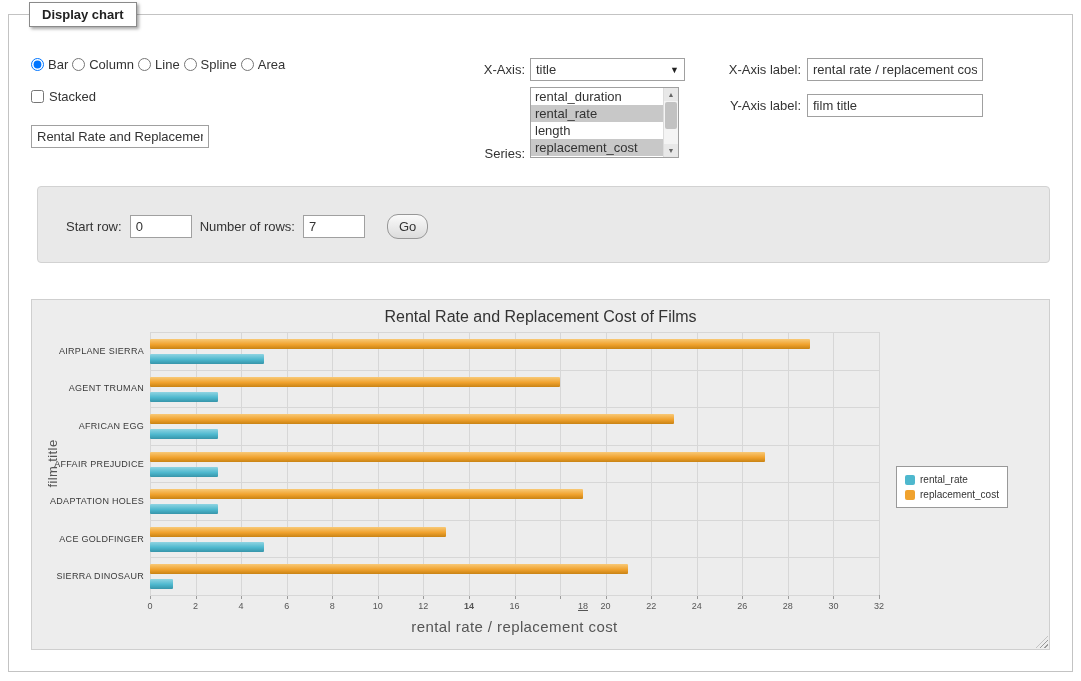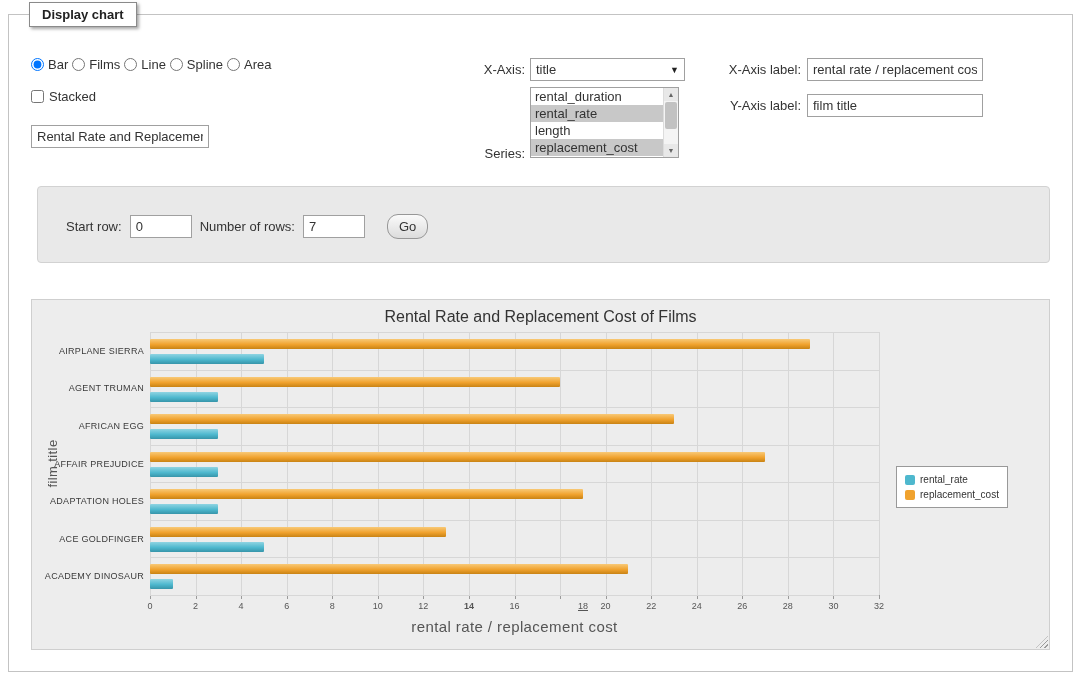--- a/index.html
+++ b/index.html
@@ -110,21 +110,21 @@
 <div class="fieldset">
   <div class="legend-tab">Display chart</div>
 
   <div class="radio-row" id="chart-type-group">
       <label class="radio-opt">
         <input type="radio" name="ctype" checked="" style="">
         <span>Bar</span>
       </label>
       <label class="radio-opt">
         <input type="radio" name="ctype" style="">
-        <span>Films</span>
+        <span>Column</span>
       </label>
       <label class="radio-opt">
         <input type="radio" name="ctype" style="">
         <span>Line</span>
       </label>
       <label class="radio-opt">
         <input type="radio" name="ctype" style="">
         <span>Spline</span>
       </label>
       <label class="radio-opt">
@@ -180,21 +180,21 @@
   <div class="chart-panel">
     <div class="chart-title">Rental Rate and Replacement Cost of Films</div>
     <div class="y-title">film title</div>
     <div class="cat-labels">
         <div class="catlab" style="top: 18.7857px;">AIRPLANE SIERRA</div>
         <div class="catlab" style="top: 56.3571px;">AGENT TRUMAN</div>
         <div class="catlab" style="top: 93.9286px;">AFRICAN EGG</div>
         <div class="catlab" style="top: 131.5px;">AFFAIR PREJUDICE</div>
         <div class="catlab" style="top: 169.071px;">ADAPTATION HOLES</div>
         <div class="catlab" style="top: 206.643px;">ACE GOLDFINGER</div>
-        <div class="catlab" style="top: 244.214px;">ACADEMY DINOSAUR</div>
+        <div class="catlab" style="top: 244.214px;">SIERRA DINOSAUR</div>
       </div>
     <div class="plot" id="plot">
         <div class="vgrid" style="left: 0px;"></div>
         <div class="tickmark" style="left: 0px; top: 263px;"></div>
         <div class="vgrid" style="left: 45.5625px;"></div>
         <div class="tickmark" style="left: 45.5625px; top: 263px;"></div>
         <div class="vgrid" style="left: 91.125px;"></div>
         <div class="tickmark" style="left: 91.125px; top: 263px;"></div>
         <div class="vgrid" style="left: 136.688px;"></div>
         <div class="tickmark" style="left: 136.688px; top: 263px;"></div>

